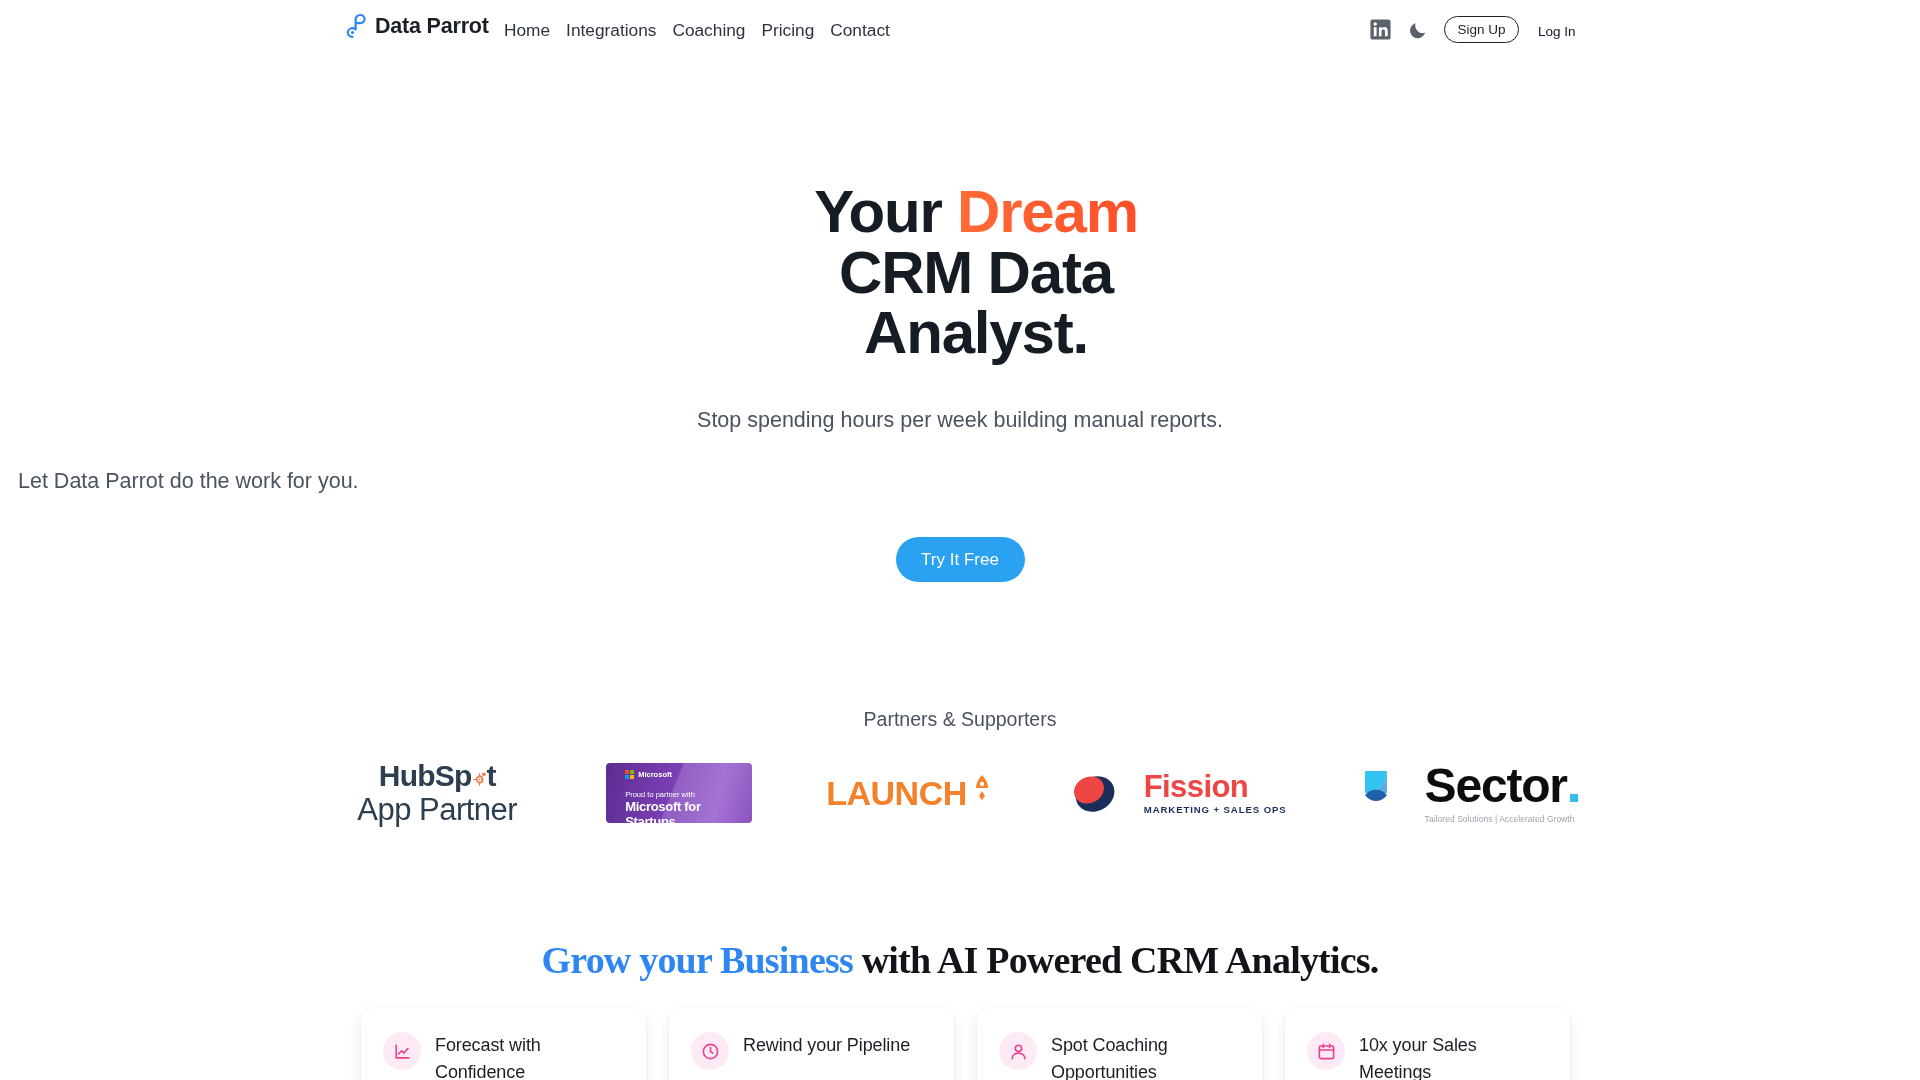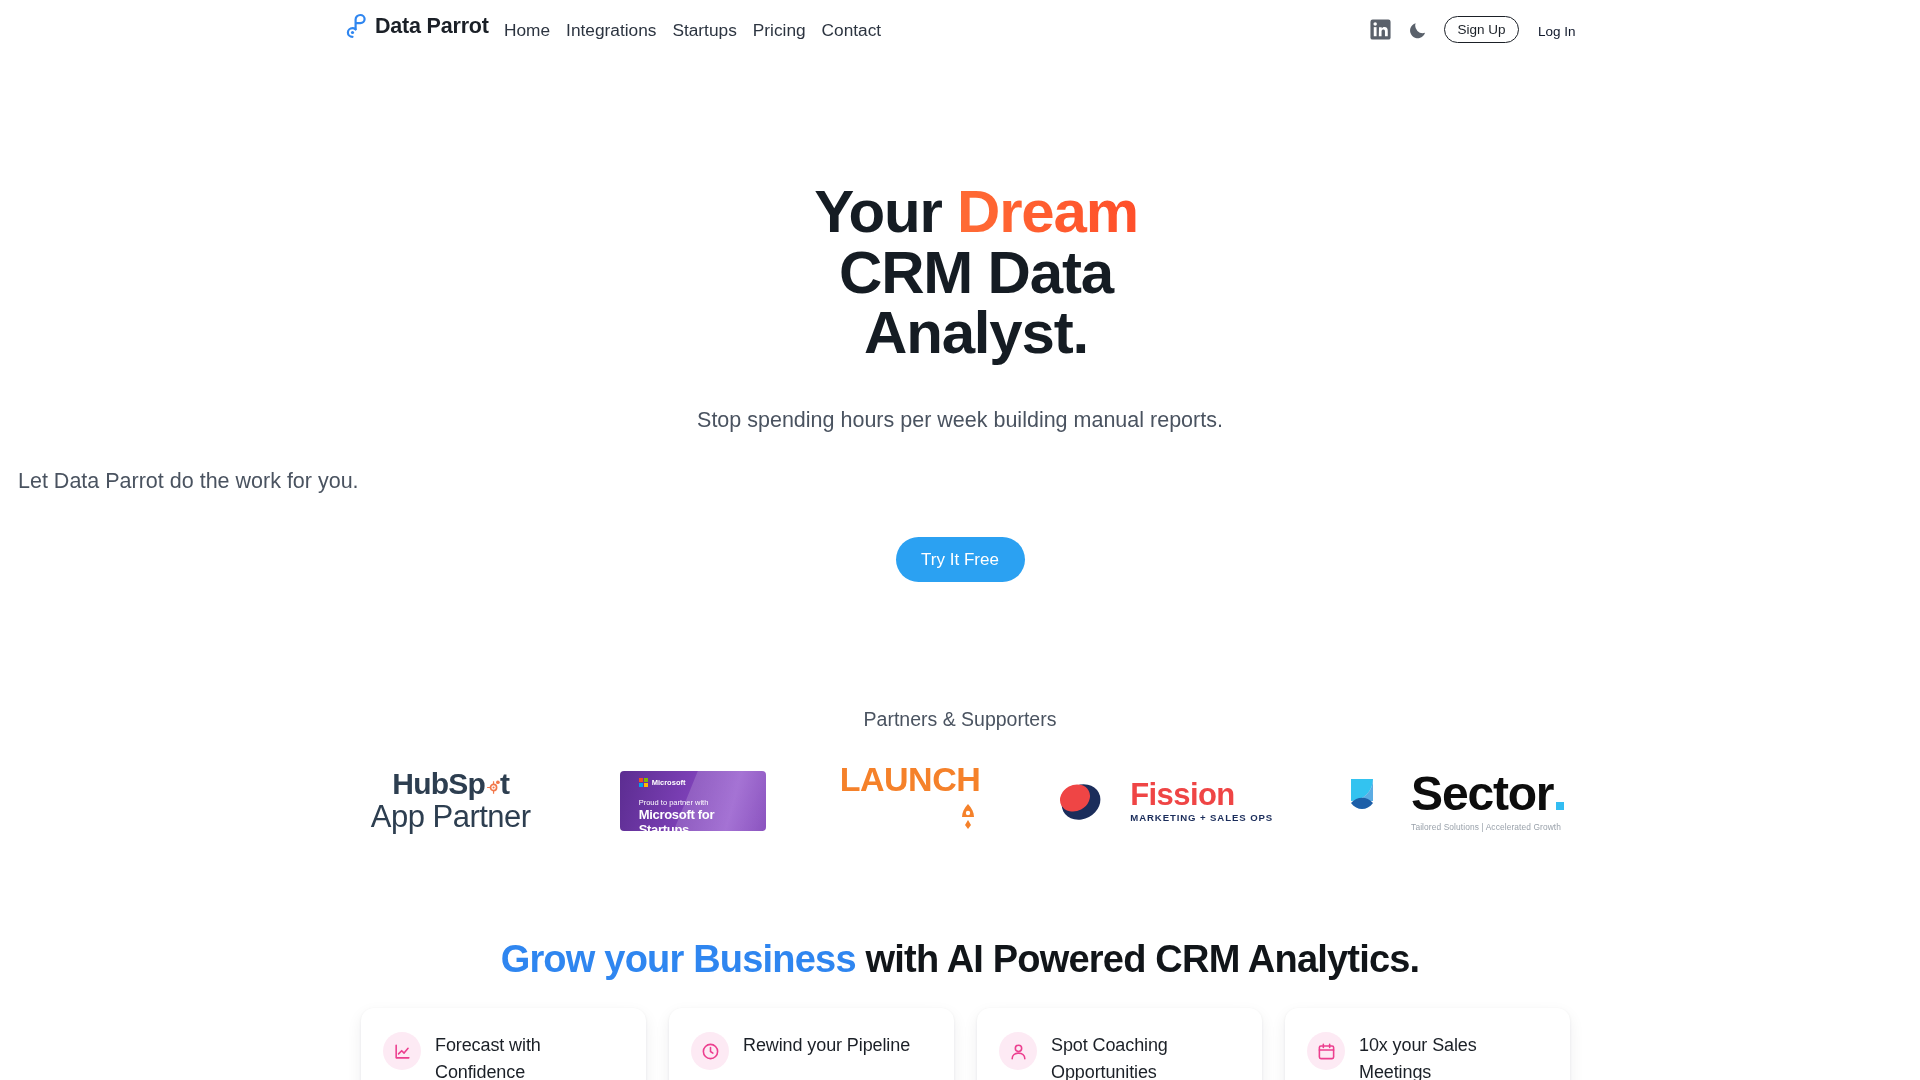--- a/index.html
+++ b/index.html
@@ -122,41 +122,41 @@
   .ms-grid i { display: block; }
   .ms-grid i:nth-child(1){background:#f25022}
   .ms-grid i:nth-child(2){background:#7fba00}
   .ms-grid i:nth-child(3){background:#00a4ef}
   .ms-grid i:nth-child(4){background:#ffb900}
   .ms-brand { font-size: 7.5px; font-weight: 600; }
   .ms-l1 { font-size: 7.5px; margin-top: 11px; position: relative; z-index: 2; }
   .ms-l2 { font-size: 13px; font-weight: 700; letter-spacing: -0.3px; position: relative; z-index: 2; }
 
   
-  .lc { display: flex; align-items: flex-end; gap: 3px; flex-direction: column; }
+  .lc { display: flex; align-items: flex-end; gap: 3px; }
   .lc-txt { font-size: 34px; font-weight: 700; color: #f5812a; letter-spacing: -0.5px; }
 
   
   .fs { display: flex; align-items: center; gap: 26px; }
   .fs-txt { line-height: 1; }
   .fs-1 { font-size: 31px; font-weight: 700; color: #ef4545; letter-spacing: -0.6px; }
   .fs-2 { font-size: 9.6px; font-weight: 700; color: #1b2d5b; letter-spacing: 0.9px; margin-top: 3px; }
 
   
   .sc { display: flex; align-items: center; gap: 8px; }
   .sc-txt { line-height: 1; }
   .sc-1 { font-size: 48px; font-weight: 700; color: #0d0d0d; letter-spacing: -1.2px; }
   .sc-dot { display: inline-block; width: 8px; height: 8px; background: #33bdf2; vertical-align: baseline; margin-left: 3px; }
   .sc-2 { font-size: 8.4px; color: #9aa2ab; letter-spacing: 0.1px; margin-top: 5px; }
 
   
   .grow-title {
     position: absolute; top: 938px; left: 0; width: 1920px;
     text-align: center; font-size: 38px; font-weight: 800;
-    letter-spacing: -0.8px; color: #111519;
+    letter-spacing: -0.8px; color: #111519; font-family: Liberation Serif, serif;
   }
   .grow-blue { color: #2f86f0; }
 
   
   .cards {
     position: absolute; top: 1008px; left: 361px;
     display: flex; gap: 23px;
   }
   .card {
     width: 285px; height: 95px;
@@ -186,21 +186,21 @@
       <path d="M8.5 24.8c-2.6 0-4.6-1.9-4.6-4.3 0-2.4 2-4.3 4.6-4.3 1.2 0 2.3.4 3.1 1.1" fill="none" stroke="#2f86f0" stroke-width="2.2" stroke-linecap="round"></path>
       <path d="M11.6 17.3V7.6c0-2.6 2.1-4.6 4.7-4.6 2.4 0 4.3 1.8 4.3 4.1 0 2.3-1.9 4.1-4.3 4.1h-4.7" fill="none" stroke="#2f86f0" stroke-width="2.2" stroke-linecap="round" stroke-linejoin="round"></path>
       <circle cx="8.5" cy="20.5" r="1.6" fill="#2f86f0"></circle>
     </svg>
     <span class="brand-name">Data Parrot</span>
   </div>
 
   <nav class="nav">
     <a href="#">Home</a>
     <a href="#">Integrations</a>
-    <a href="#">Startups</a>
+    <a href="#">Coaching</a>
     <a href="#">Pricing</a>
     <a href="#">Contact</a>
   </nav>
 
   <svg class="li-icon" viewBox="0 0 24 24">
     <rect x="0.5" y="0.5" width="23" height="23" rx="2.5" fill="#5a616b"></rect>
     <rect x="4.3" y="9.3" width="3.2" height="10.4" fill="#ffffff"></rect>
     <circle cx="5.9" cy="5.6" r="2" fill="#ffffff"></circle>
     <path d="M10.3 9.3h3.1v1.5c.5-.9 1.6-1.7 3.2-1.7 2.6 0 3.7 1.6 3.7 4.5v6.1h-3.2v-5.5c0-1.4-.5-2.3-1.8-2.3-1.1 0-1.7.7-2 1.5-.1.3-.1.6-.1 1v5.3h-3.1z" fill="#ffffff"></path>
   </svg>

